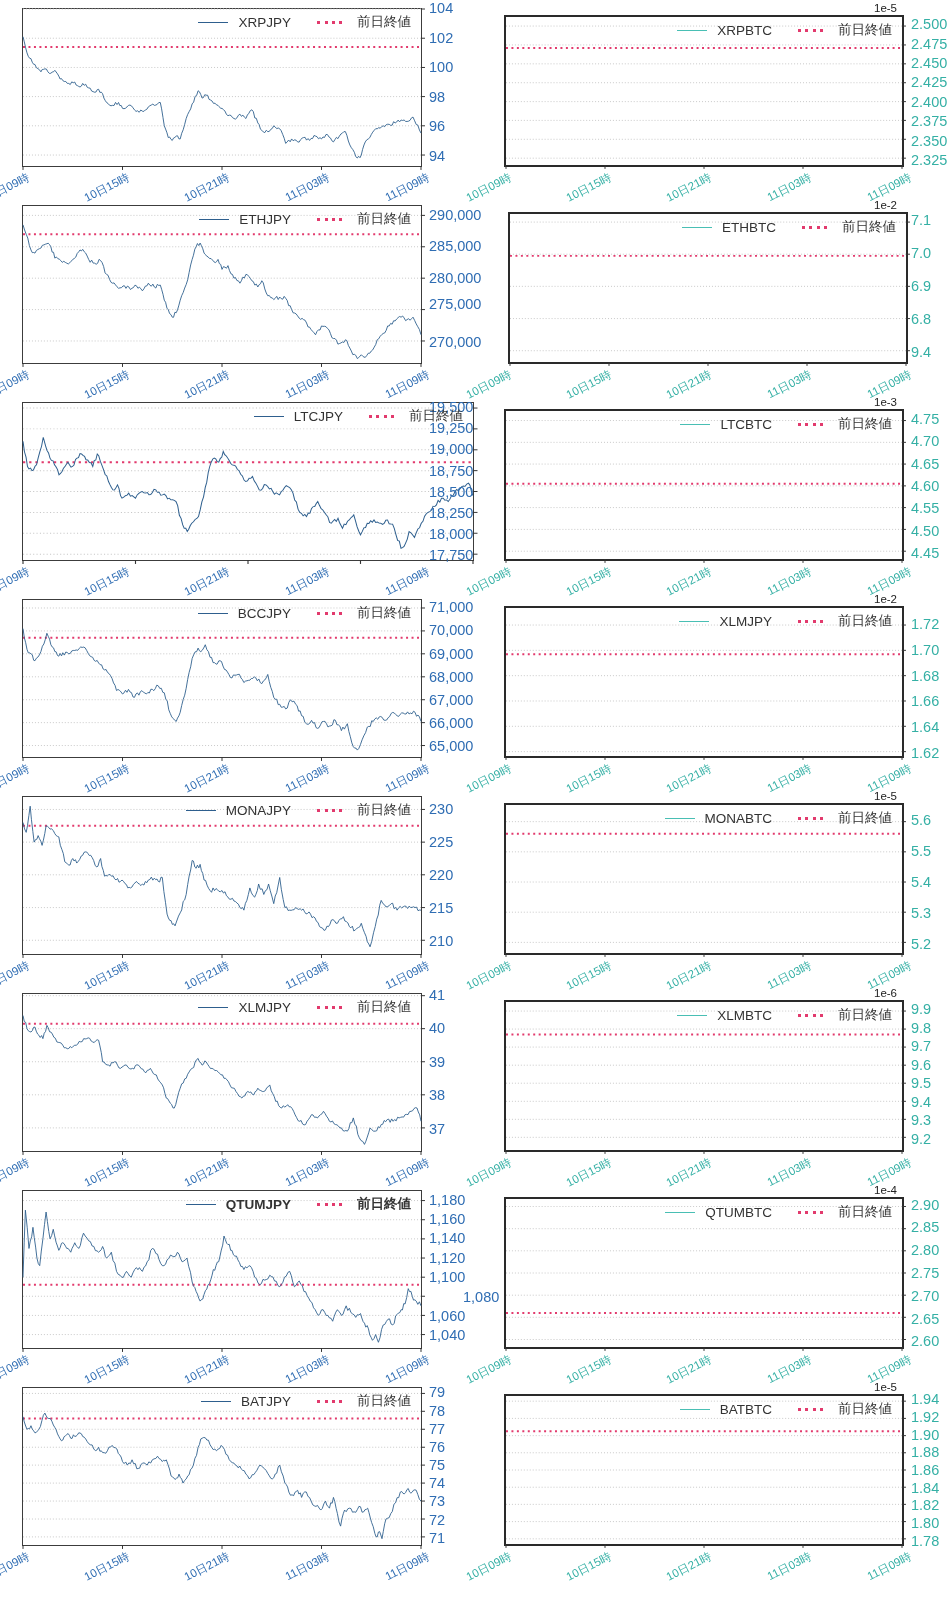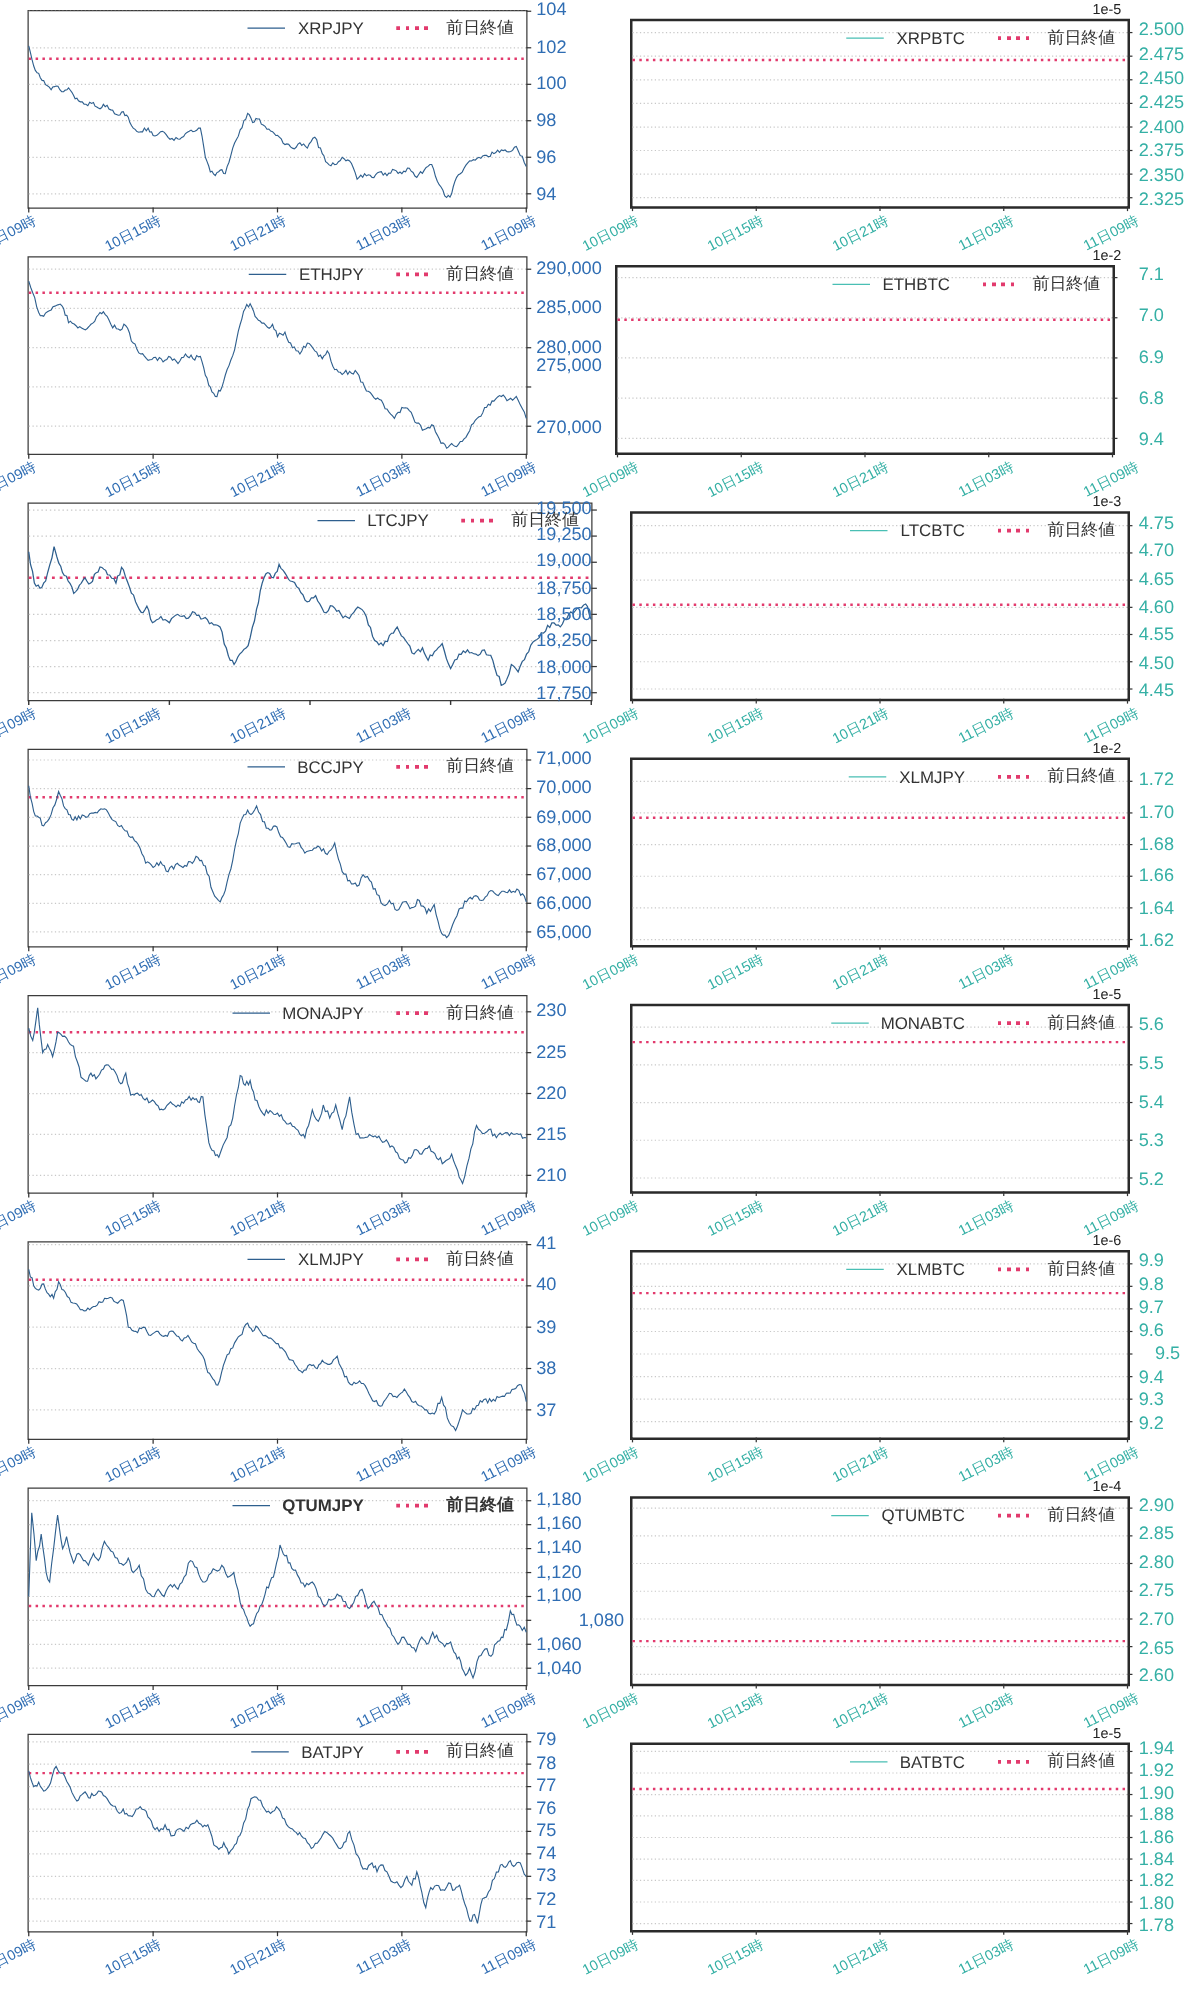--- a/index.html
+++ b/index.html
@@ -151,31 +151,31 @@
           </span>
           <span class="lg-group">
             <span class="sw-dots" style="background: repeating-linear-gradient(90deg, rgb(226, 58, 109) 0px, rgb(226, 58, 109) 3px, transparent 3px, transparent 7.5px);"></span>
             <span class="lg-label">前日終値</span>
           </span>
         </div>
       </div>
       <div class="ytick" style="left: 429px; top: 10.54px; color: rgb(47, 109, 179);">290,000</div>
       <div class="ytick" style="left: 429px; top: 42.34px; color: rgb(47, 109, 179);">285,000</div>
       <div class="ytick" style="left: 429px; top: 74.14px; color: rgb(47, 109, 179);">280,000</div>
-      <div class="ytick" style="left: 429px; top: 89px; color: rgb(47, 109, 179);">275,000</div>
+      <div class="ytick" style="left: 429px; top: 100px; color: rgb(47, 109, 179);">275,000</div>
       <div class="ytick" style="left: 429px; top: 137.74px; color: rgb(47, 109, 179);">270,000</div>
       <div class="xtick" style="top: 171px; right: 448px; color: rgb(47, 109, 179);">10日09時</div>
       <div class="xtick" style="top: 171px; right: 348px; color: rgb(47, 109, 179);">10日15時</div>
       <div class="xtick" style="top: 171px; right: 248px; color: rgb(47, 109, 179);">10日21時</div>
       <div class="xtick" style="top: 171px; right: 148px; color: rgb(47, 109, 179);">11日03時</div>
       <div class="xtick" style="top: 171px; right: 48px; color: rgb(47, 109, 179);">11日09時</div>
     </section>
     <section class="panel">
       <div class="mult" style="top: 2px; left: 400px;">1e-2</div>
-      <div class="plot btc" style="left: 18px; top: 15px; width: 400px; height: 152px; padding-left: 21px;">
+      <div class="plot btc" style="left: 34px; top: 15px; width: 400px; height: 152px; padding-left: 21px;">
         <svg viewBox="0 0 400 152" preserveAspectRatio="none">
           <line x1="0" y1="8.3" x2="400" y2="8.3" stroke="#c8c8c8" stroke-width="1" stroke-dasharray="1 2"></line>
           <line x1="400" y1="8.3" x2="404" y2="8.3" stroke="#333" stroke-width="1"></line>
           <line x1="0" y1="41.3" x2="400" y2="41.3" stroke="#c8c8c8" stroke-width="1" stroke-dasharray="1 2"></line>
           <line x1="400" y1="41.3" x2="404" y2="41.3" stroke="#333" stroke-width="1"></line>
           <line x1="0" y1="74.3" x2="400" y2="74.3" stroke="#c8c8c8" stroke-width="1" stroke-dasharray="1 2"></line>
           <line x1="400" y1="74.3" x2="404" y2="74.3" stroke="#333" stroke-width="1"></line>
           <line x1="0" y1="107.4" x2="400" y2="107.4" stroke="#c8c8c8" stroke-width="1" stroke-dasharray="1 2"></line>
           <line x1="400" y1="107.4" x2="404" y2="107.4" stroke="#333" stroke-width="1"></line>
           <line x1="0" y1="140.4" x2="400" y2="140.4" stroke="#c8c8c8" stroke-width="1" stroke-dasharray="1 2"></line>
@@ -574,21 +574,21 @@
           <span class="lg-group">
             <span class="sw-dots" style="background: repeating-linear-gradient(90deg, rgb(226, 58, 109) 0px, rgb(226, 58, 109) 3px, transparent 3px, transparent 7.5px);"></span>
             <span class="lg-label">前日終値</span>
           </span>
         </div>
       </div>
       <div class="ytick" style="left: 437px; top: 17.2683px; color: rgb(53, 176, 165);">9.9</div>
       <div class="ytick" style="left: 437px; top: 35.8049px; color: rgb(53, 176, 165);">9.8</div>
       <div class="ytick" style="left: 437px; top: 54.3415px; color: rgb(53, 176, 165);">9.7</div>
       <div class="ytick" style="left: 437px; top: 72.878px; color: rgb(53, 176, 165);">9.6</div>
-      <div class="ytick" style="left: 450px; top: 91.4146px; color: rgb(53, 176, 165);">9.5</div>
+      <div class="ytick" style="left: 437px; top: 91.4146px; color: rgb(53, 176, 165);">9.5</div>
       <div class="ytick" style="left: 437px; top: 109.951px; color: rgb(53, 176, 165);">9.4</div>
       <div class="ytick" style="left: 437px; top: 128.488px; color: rgb(53, 176, 165);">9.3</div>
       <div class="ytick" style="left: 437px; top: 147.024px; color: rgb(53, 176, 165);">9.2</div>
       <div class="xtick" style="top: 171px; right: 440px; color: rgb(53, 176, 165);">10日09時</div>
       <div class="xtick" style="top: 171px; right: 340px; color: rgb(53, 176, 165);">10日15時</div>
       <div class="xtick" style="top: 171px; right: 240px; color: rgb(53, 176, 165);">10日21時</div>
       <div class="xtick" style="top: 171px; right: 140px; color: rgb(53, 176, 165);">11日03時</div>
       <div class="xtick" style="top: 171px; right: 40px; color: rgb(53, 176, 165);">11日09時</div>
     </section>
     <section class="panel">

